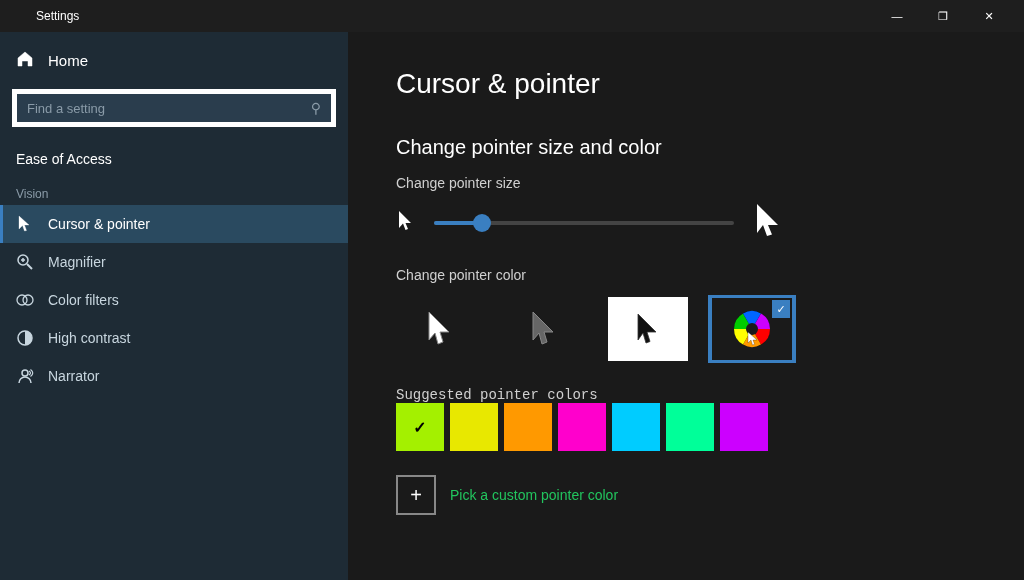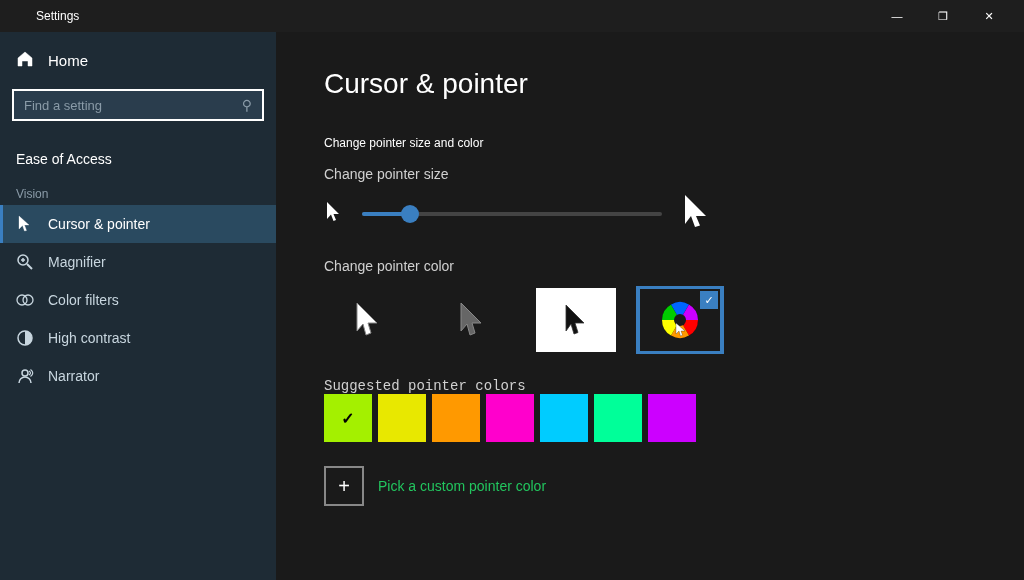--- a/index.html
+++ b/index.html
@@ -47,40 +47,40 @@
 
     
     .app-body {
       display: flex;
       flex: 1;
       overflow: hidden;
     }
 
     
     .sidebar {
-      width: 276px;
+      width: 348px;
       background: #1e2b35;
       flex-shrink: 0;
       display: flex;
       flex-direction: column;
       overflow-y: auto;
     }
     .sidebar-home {
       display: flex;
       align-items: center;
       gap: 14px;
       padding: 18px 16px 14px 16px;
       color: #fff;
       font-size: 15px;
       cursor: pointer;
     }
     .search-box {
-      margin: 4px 12px 26px 12px;
+      margin: 4px 12px 20px 12px;
       background: #2a3d4d;
-      border: 2px solid #ffffff;
+      border: 5px solid #ffffff;
       display: flex;
       align-items: center;
       padding: 6px 10px;
       gap: 8px;
     }
     .search-input {
       background: transparent;
       border: none;
       outline: none;
       color: #ccc;
@@ -134,21 +134,21 @@
       overflow-y: auto;
       color: #fff;
     }
     .page-title {
       font-size: 28px;
       font-weight: 300;
       color: #fff;
       margin-bottom: 28px;
     }
     .section-title {
-      font-size: 12px;
+      font-size: 20px;
       font-weight: 400;
       color: #fff;
       margin-bottom: 16px;
       margin-top: 36px;
     }
     .subsection-label {
       font-size: 14px;
       color: #d0d0d0;
       margin-bottom: 12px;
     }

